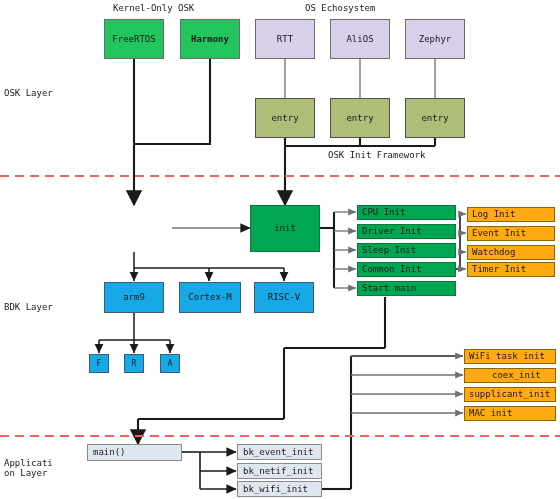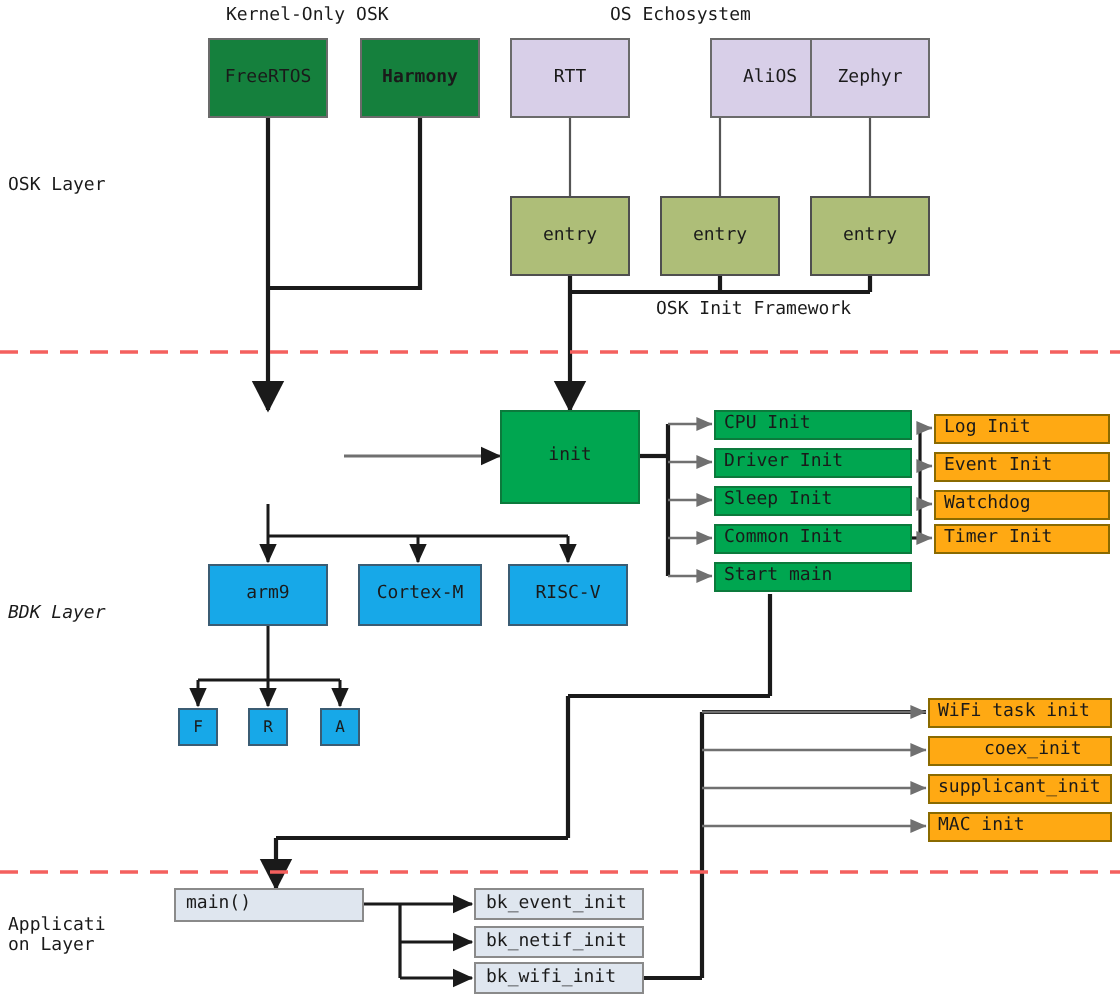--- a/index.html
+++ b/index.html
@@ -26,21 +26,21 @@
     color: #1a1a1a;
     white-space: pre;
   }
   .lbl {
     position: absolute;
     color: #1a1a1a;
     white-space: pre;
     font-family: "DejaVu Sans Mono", "Liberation Mono", monospace;
   }
   .kernel-box {
-    background: #15803d;
+    background: #22c55e;
     border: 1px solid #6b6b6b;
     font-size: 9px;
   }
   .eco-box {
     background: #d8cfe8;
     border: 1px solid #6b6b6b;
     font-size: 9px;
     text-align: right;
   }
   .entry-box {
@@ -217,29 +217,29 @@
       <path d="M0,176 L560,176"></path>
       <path d="M0,436 L560,436"></path>
     </g>
   </svg>
 
   <div class="lbl hdr-label" style="left:113px; top:3px;">Kernel-Only OSK</div>
   <div class="lbl hdr-label" style="left:305px; top:3px;">OS Echosystem</div>
   <div class="lbl hdr-label" style="left:328px; top:150px;">OSK Init Framework</div>
 
   <div class="lbl layer-label" style="left:4px; top:88px;">OSK Layer</div>
-  <div class="lbl layer-label" style="left:4px; top:302px;font-style:italic;">BDK Layer</div>
+  <div class="lbl layer-label" style="left:4px; top:302px;">BDK Layer</div>
   <div class="lbl layer-label" style="left:4px; top:458px;">Applicati
 on Layer</div>
 
   <div class="node kernel-box" style="left:104px; top:19px; width:60px; height:40px;">FreeRTOS</div>
   <div class="node kernel-box" style="left:180px; top:19px; width:60px; height:40px;font-weight:bold;">Harmony</div>
 
   <div class="node eco-box" style="left:255px; top:19px; width:60px; height:40px;">RTT</div>
-  <div class="node eco-box" style="left:330px; top:19px; width:60px; height:40px;margin-left:25px;">AliOS</div>
+  <div class="node eco-box" style="left:330px; top:19px; width:60px; height:40px;">AliOS</div>
   <div class="node eco-box" style="left:405px; top:19px; width:60px; height:40px;">Zephyr</div>
 
   <div class="node entry-box" style="left:255px; top:98px; width:60px; height:40px;">entry</div>
   <div class="node entry-box" style="left:330px; top:98px; width:60px; height:40px;">entry</div>
   <div class="node entry-box" style="left:405px; top:98px; width:60px; height:40px;">entry</div>
 
 
   <div class="node green-box" style="left:250px; top:205px; width:70px; height:47px;">init</div>
 
   <div class="node green-sm" style="left:357px; top:205px; width:99px; height:15px;">CPU Init</div>

